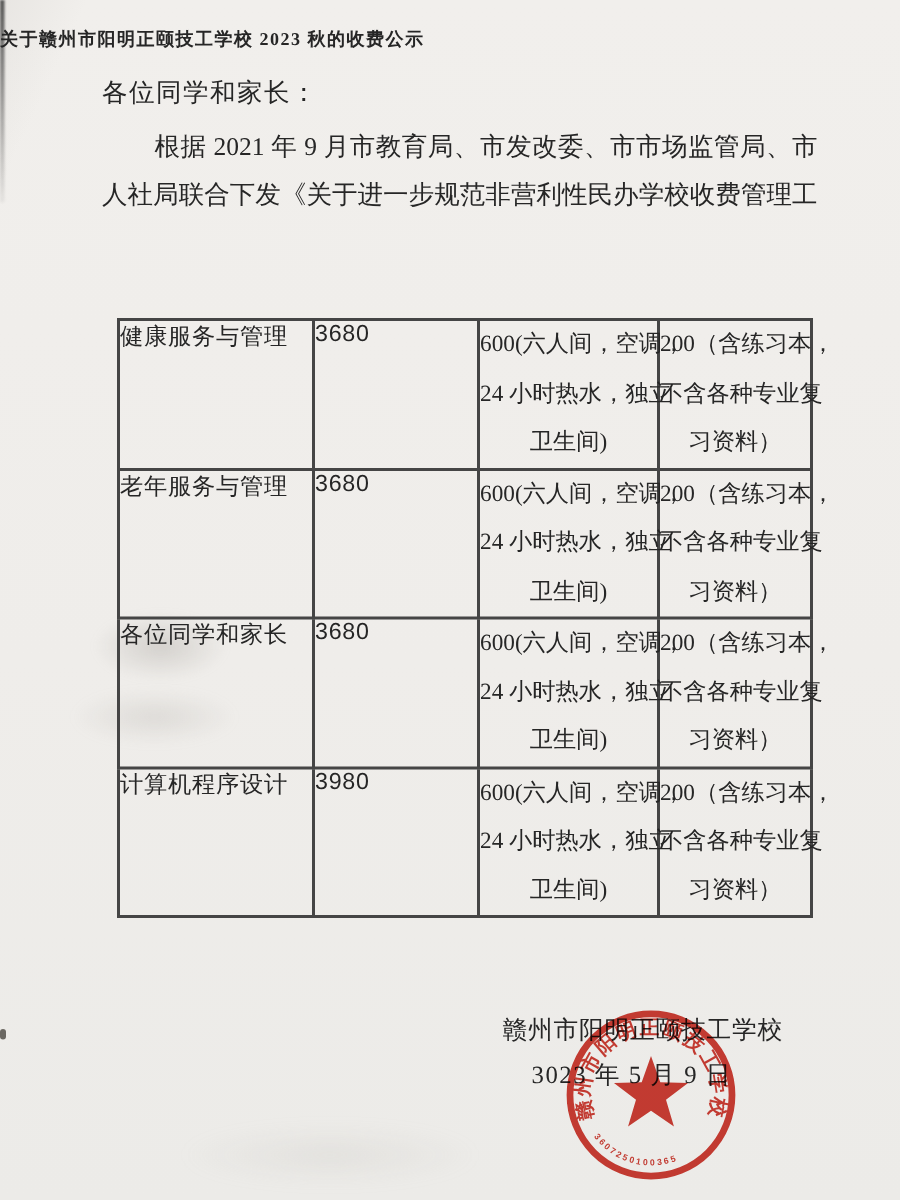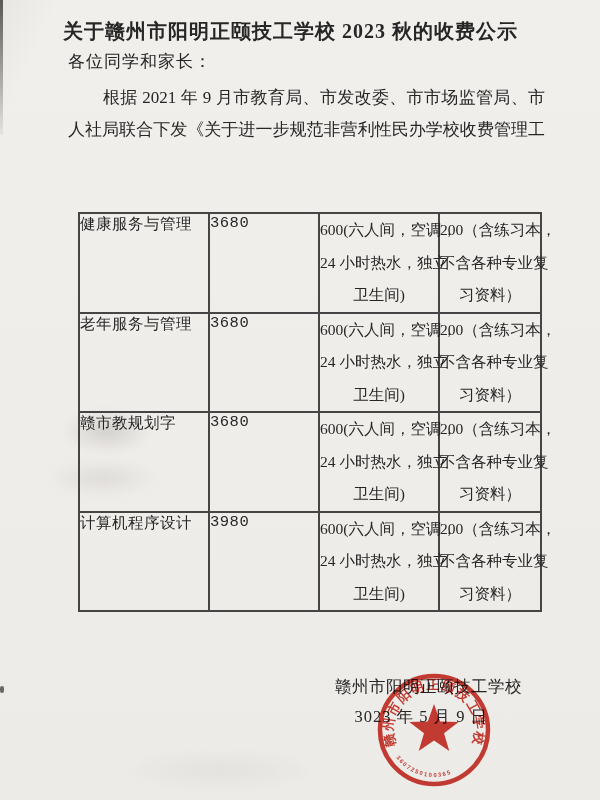--- a/index.html
+++ b/index.html
@@ -39,22 +39,22 @@
     filter: blur(5px);
   }
   #speck-1 {
     left: 0; top: 686px; width: 4px; height: 7px;
     background: #6b6862; border-radius: 2px; filter: blur(0.5px);
   }
 
   #doc-title {
     position: absolute;
     top: 18px; left: 0; width: 581px;
-    text-align: center;
-    font-size: 20px;
+    text-align: left;
+    font-size: 12px;
     font-weight: bold;
     letter-spacing: 1px;
   }
   #salutation {
     position: absolute;
     top: 50px; left: 68px;
     font-size: 17px;
     letter-spacing: 1px;
   }
   #intro-paragraph {
@@ -93,21 +93,21 @@
     line-height: 29px;
     font-size: 16px;
   }
   #fees-table tr.data-row td { height: 96px; }
   .hdr-inner.offset-down { transform: translateY(8px); }
   .hdr-line1.spaced { letter-spacing: 5px; }
   td.item-cell, td.fee-cell {
     padding-top: 10px;
     letter-spacing: 0.5px;
   }
-  td.fee-cell { font-family: Liberation Mono, monospace; font-size: 15px; margin-left: 48px; }
+  td.fee-cell { font-family: Liberation Sans, sans-serif; font-size: 15px; margin-left: 48px; }
   .cell-line {
     display: block;
     width: 100%;
     line-height: 32.5px;
     text-align: center;
     white-space: nowrap;
     overflow: visible;
   }
   td.wrap-cell { padding-top: 5px; }
 
@@ -183,21 +183,21 @@
       <span class="cell-line">卫生间)</span>
     </td>
     <td class="wrap-cell">
       <span class="cell-line">200（含练习本，</span>
       <span class="cell-line">不含各种专业复</span>
       <span class="cell-line">习资料）</span>
     </td>
   </tr>
 
   <tr class="data-row">
-    <td class="item-cell">赣市教规划字</td>
+    <td class="item-cell">各位同学和家长</td>
     <td class="fee-cell">3680</td>
     <td class="wrap-cell">
       <span class="cell-line">600(六人间，空调，</span>
       <span class="cell-line">24 小时热水，独立</span>
       <span class="cell-line">卫生间)</span>
     </td>
     <td class="wrap-cell">
       <span class="cell-line">200（含练习本，</span>
       <span class="cell-line">不含各种专业复</span>
       <span class="cell-line">习资料）</span>

